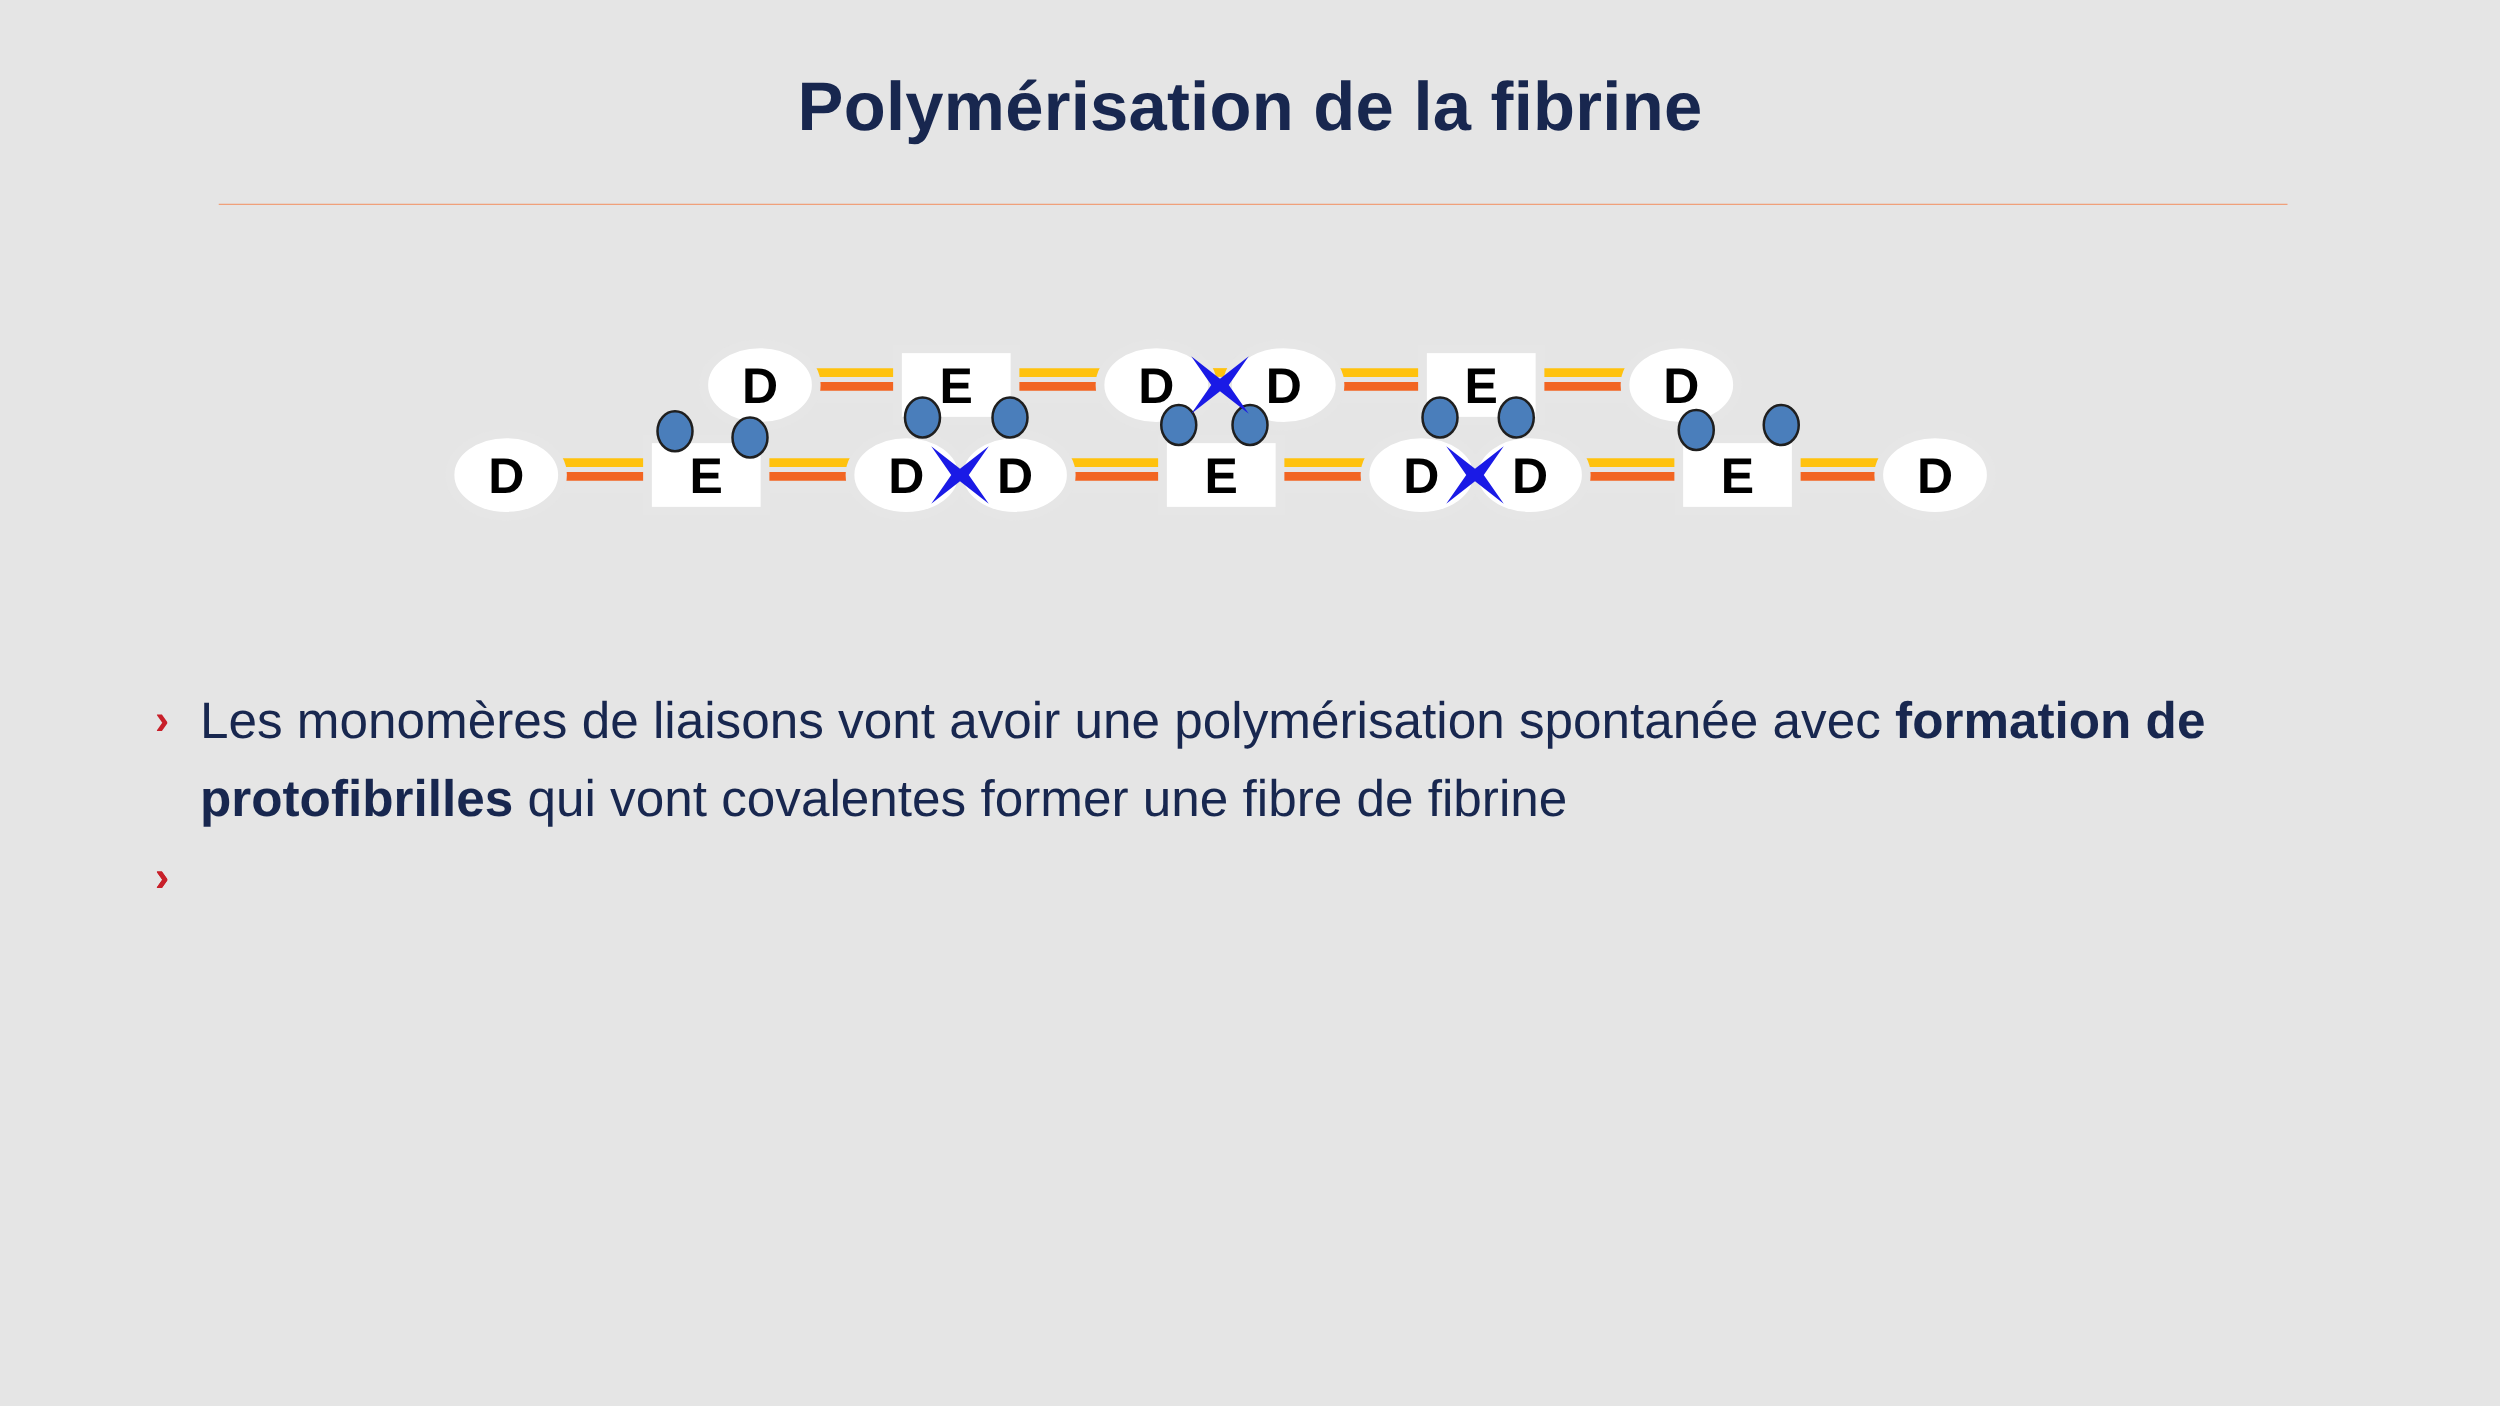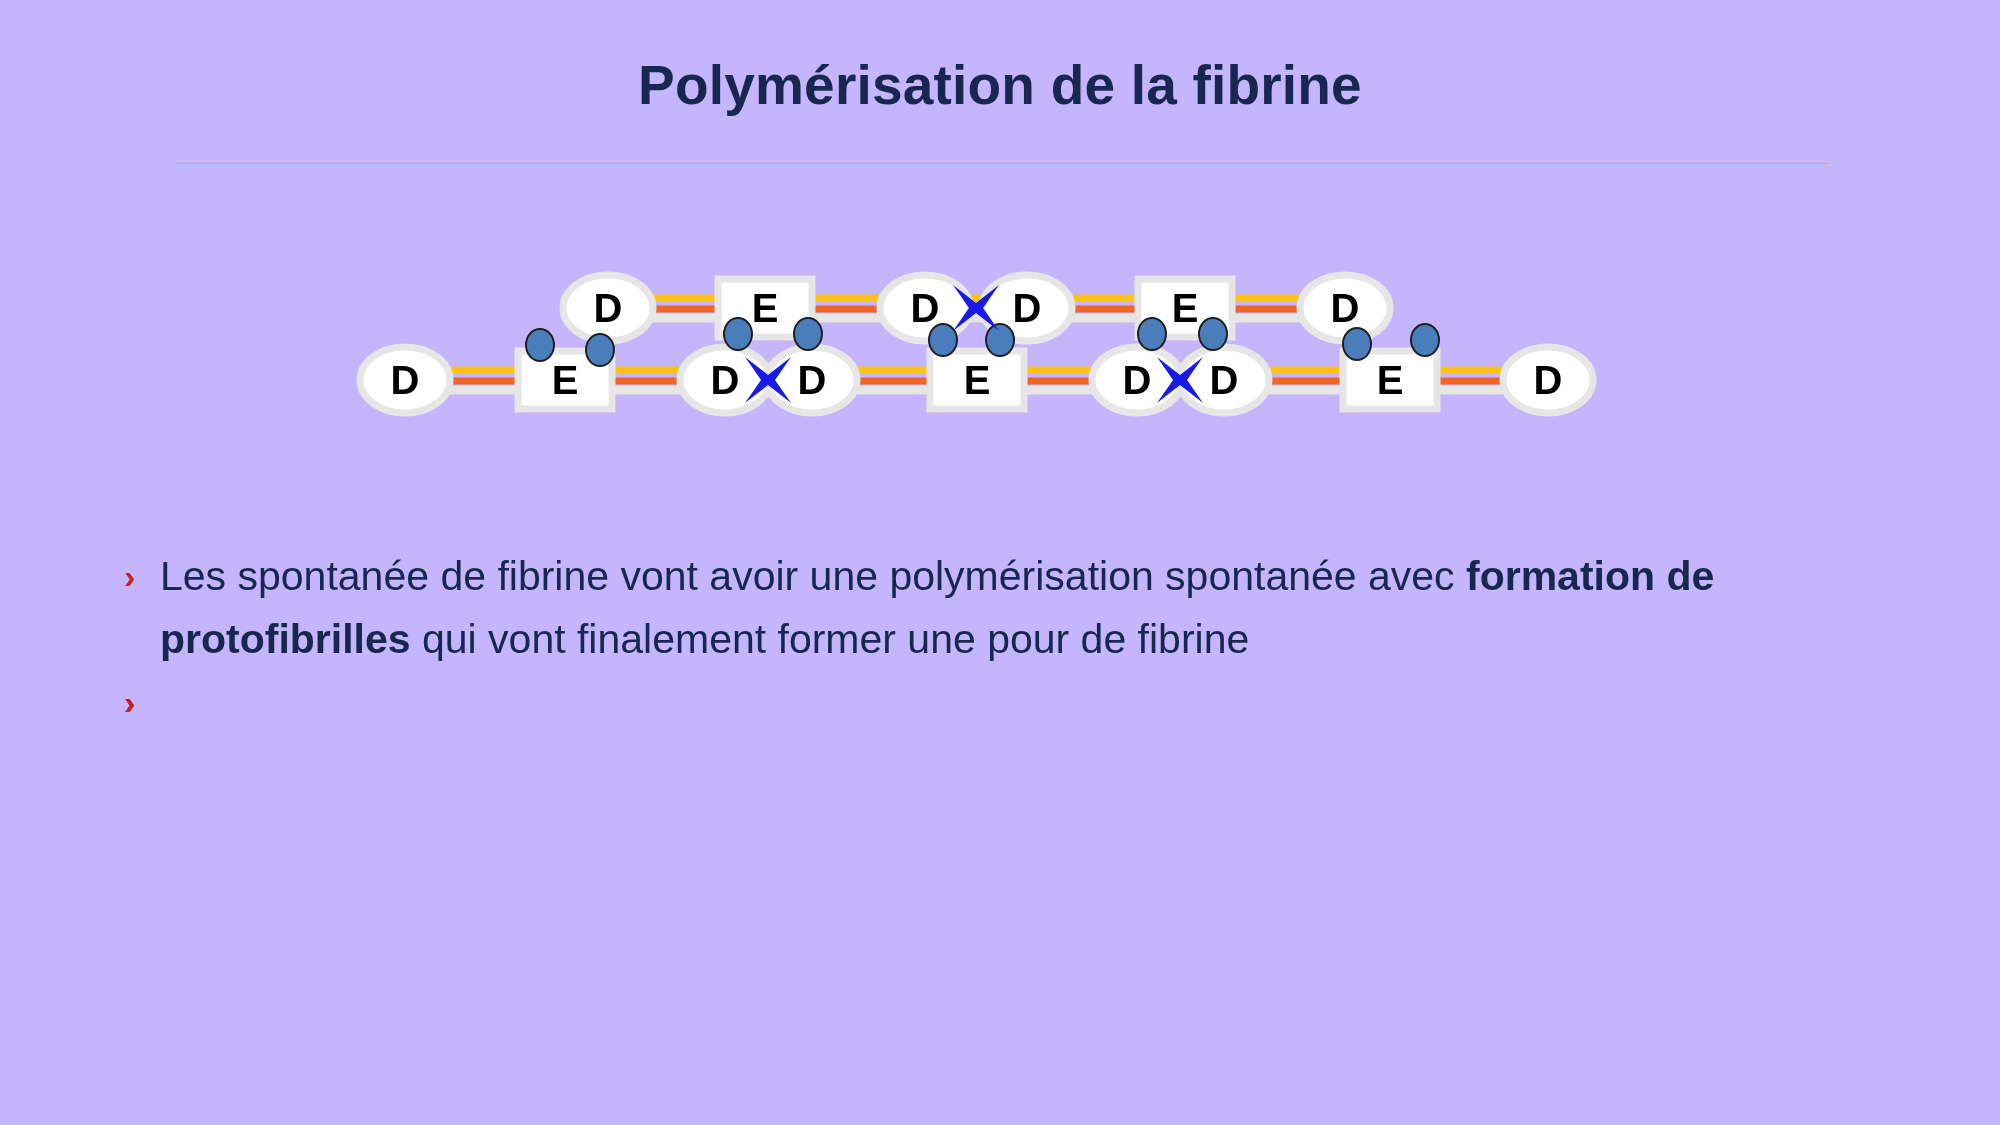--- a/index.html
+++ b/index.html
@@ -12,21 +12,21 @@
     width: 2000px;
     height: 1125px;
     font-family: "Liberation Sans", sans-serif;
     overflow: hidden;
     position: relative;
   }
   .slide {
     position: relative;
     width: 2000px;
     height: 1125px;
-    background: #c4b5fd;
+    background: #e5e5e5;
   }
 
   
   .title-block {
     position: absolute;
     left: 0;
     top: 55px;
     width: 2000px;
     text-align: center;
   }
@@ -193,21 +193,21 @@
           <g>
             <path d="M 1157 117 L 1180 135 L 1203 117 L 1187 140 L 1203 163 L 1180 145 L 1157 163 L 1173 140 Z" fill="#1a1ae6"></path>
           </g>
         </g>
       </svg>
   </div>
 
   <div class="bullets">
     <div class="bullet">
       <span class="marker">›</span>
-      <span class="bullet-text"><span>Les spontanée de fibrine vont avoir une polymérisation spontanée avec </span><b>formation de protofibrilles</b><span> qui vont finalement former une pour de fibrine</span></span>
+      <span class="bullet-text"><span>Les monomères de liaisons vont avoir une polymérisation spontanée avec </span><b>formation de protofibrilles</b><span> qui vont covalentes former une fibre de fibrine</span></span>
     </div>
     <div class="bullet">
       <span class="marker">›</span>
     </div>
     <div class="bullet">
       <span class="marker">›</span>
     </div>
   </div>
 
 </div>

